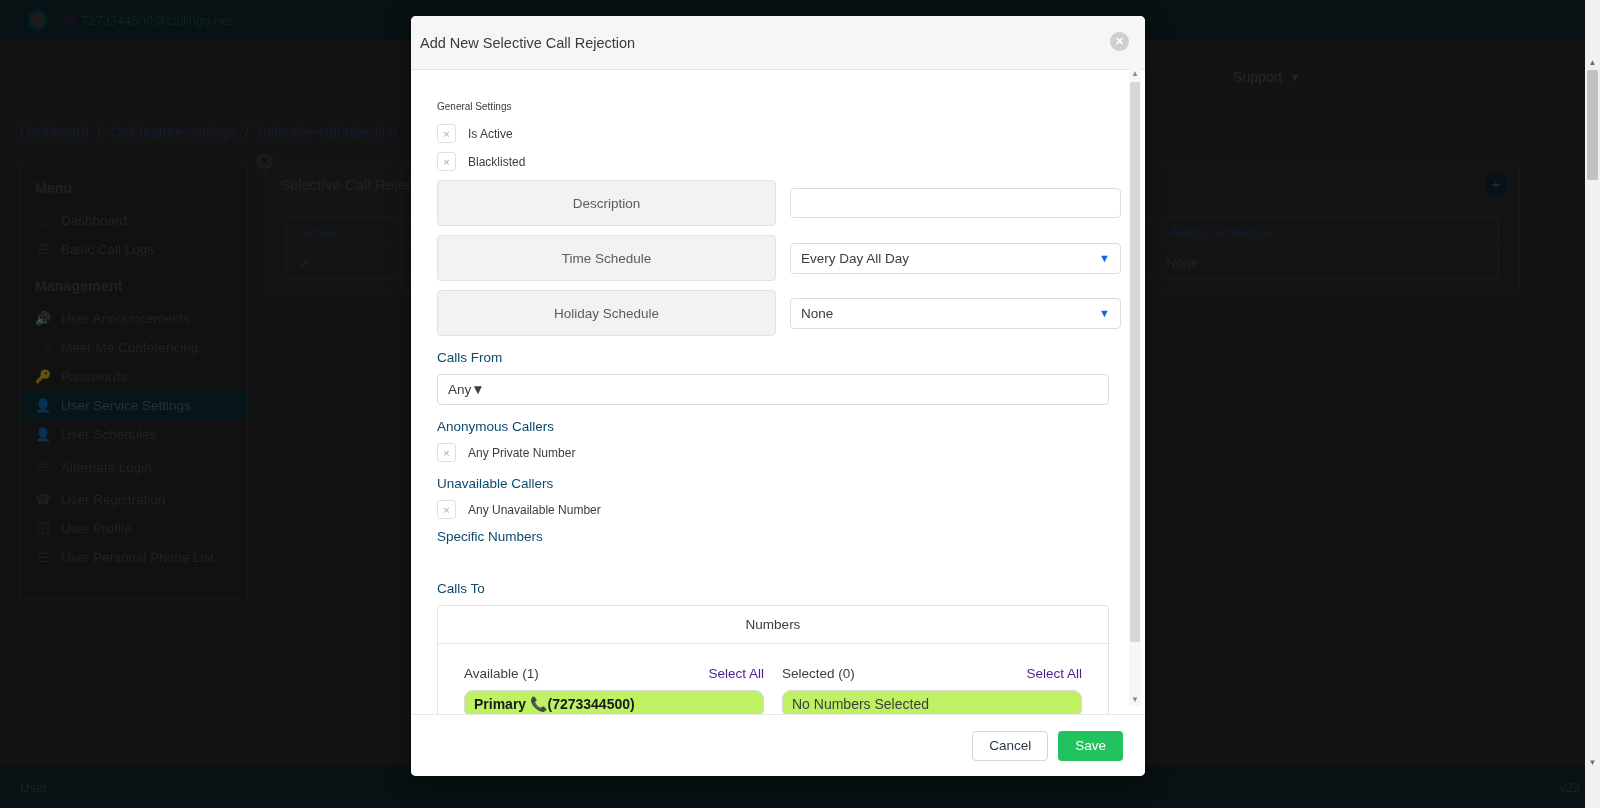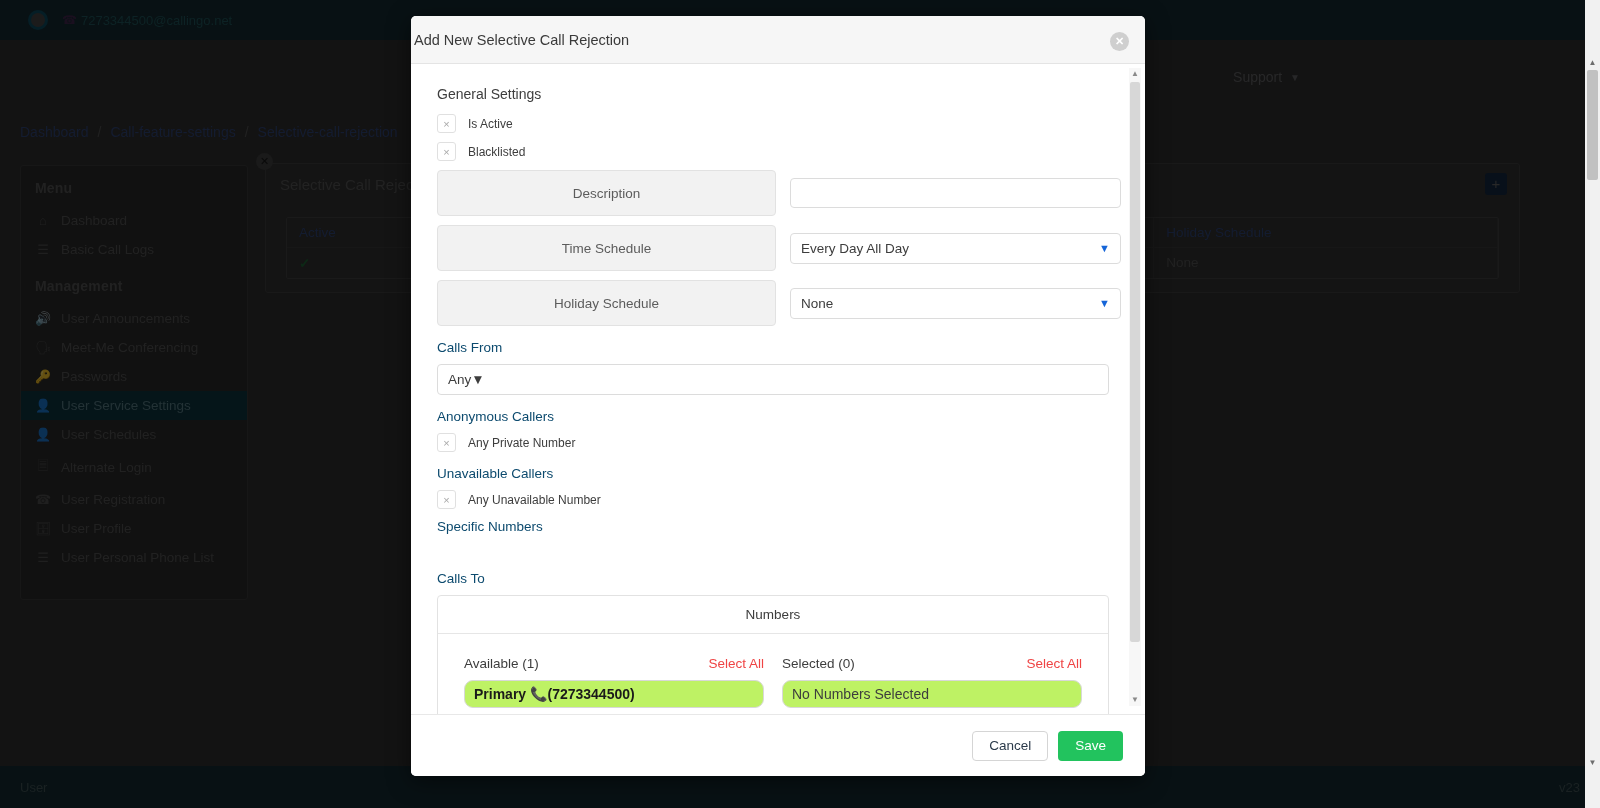--- a/index.html
+++ b/index.html
@@ -143,24 +143,24 @@
     position: absolute; left: 411px; top: 16px;
     width: 734px; height: 760px;
     background: #ffffff;
     border-radius: 5px;
     box-shadow: 0 5px 22px rgba(0,0,0,.5);
     z-index: 100;
     display: flex; flex-direction: column;
     overflow: hidden;
   }
   .modal-header {
-    height: 48px; background: #f6f6f6;
+    height: 54px; background: #f6f6f6;
     border-bottom: 1px solid #e4e4e4;
     display: flex; align-items: center;
-    padding: 0 3px;
+    padding: 0 9px;
     position: relative;
   }
   .modal-title { font-size: 14.5px; color: #3a3a3a; }
   .modal-close {
     position: absolute; right: 16px; top: 16px;
     width: 19px; height: 19px; border-radius: 50%;
     background: #cfcfcf; color: #ffffff;
     font-size: 11px; line-height: 19px; text-align: center;
     font-weight: bold;
   }
@@ -179,21 +179,21 @@
     background: #d7d7d7; border-radius: 2px;
   }
   .modal-scroll .arr {
     position: absolute; left: 0; width: 12px; height: 12px;
     font-size: 8px; color: #8a8a8a; text-align: center; line-height: 12px;
   }
   .modal-scroll .arr.up { top: 0; }
   .modal-scroll .arr.down { bottom: 0; }
 
   .section-label {
-    font-size: 14px; color: #3d3d3d; margin: 6px 0 12px 10px;
+    font-size: 10px; color: #3d3d3d; margin: 15px 0 12px 10px;
   }
   .chk-row {
     display: flex; align-items: center; gap: 12px; margin: 0 0 9px 10px;
   }
   .chk-box {
     width: 19px; height: 19px; border: 1px solid #e0e0e0; border-radius: 3px;
     color: #a8a8a8; font-size: 11px; text-align: center; line-height: 18px;
     background: #fff;
   }
   .chk-label { font-size: 12px; color: #3d3d3d; }
@@ -244,21 +244,21 @@
     text-align: center;
   }
   .ctc-body { padding: 22px 26px 26px 26px; }
   .dual-row { display: flex; gap: 18px; }
   .dual-col { flex: 1; }
   .dual-head {
     display: flex; justify-content: space-between; align-items: baseline;
     margin-bottom: 9px;
   }
   .dual-head .cnt { font-size: 13.5px; color: #3d3d3d; }
-  .dual-head .sel-all { font-size: 13.5px; color: #ef4444; }
+  .dual-head .sel-all { font-size: 13.5px; color: #4c1d95; }
   .list-box {
     border: 1px solid #d8d8d8; border-radius: 9px; background: #bef264;
     min-height: 28px; padding: 5px 9px;
     font-size: 14px; color: #3d3d3d;
   }
   .list-item-strong { font-weight: bold; color: #1a1a1a; }
   .phone-emoji { color: #7b4fd6; }
 
   .modal-footer {
     height: 62px; border-top: 1px solid #e8e8e8;

